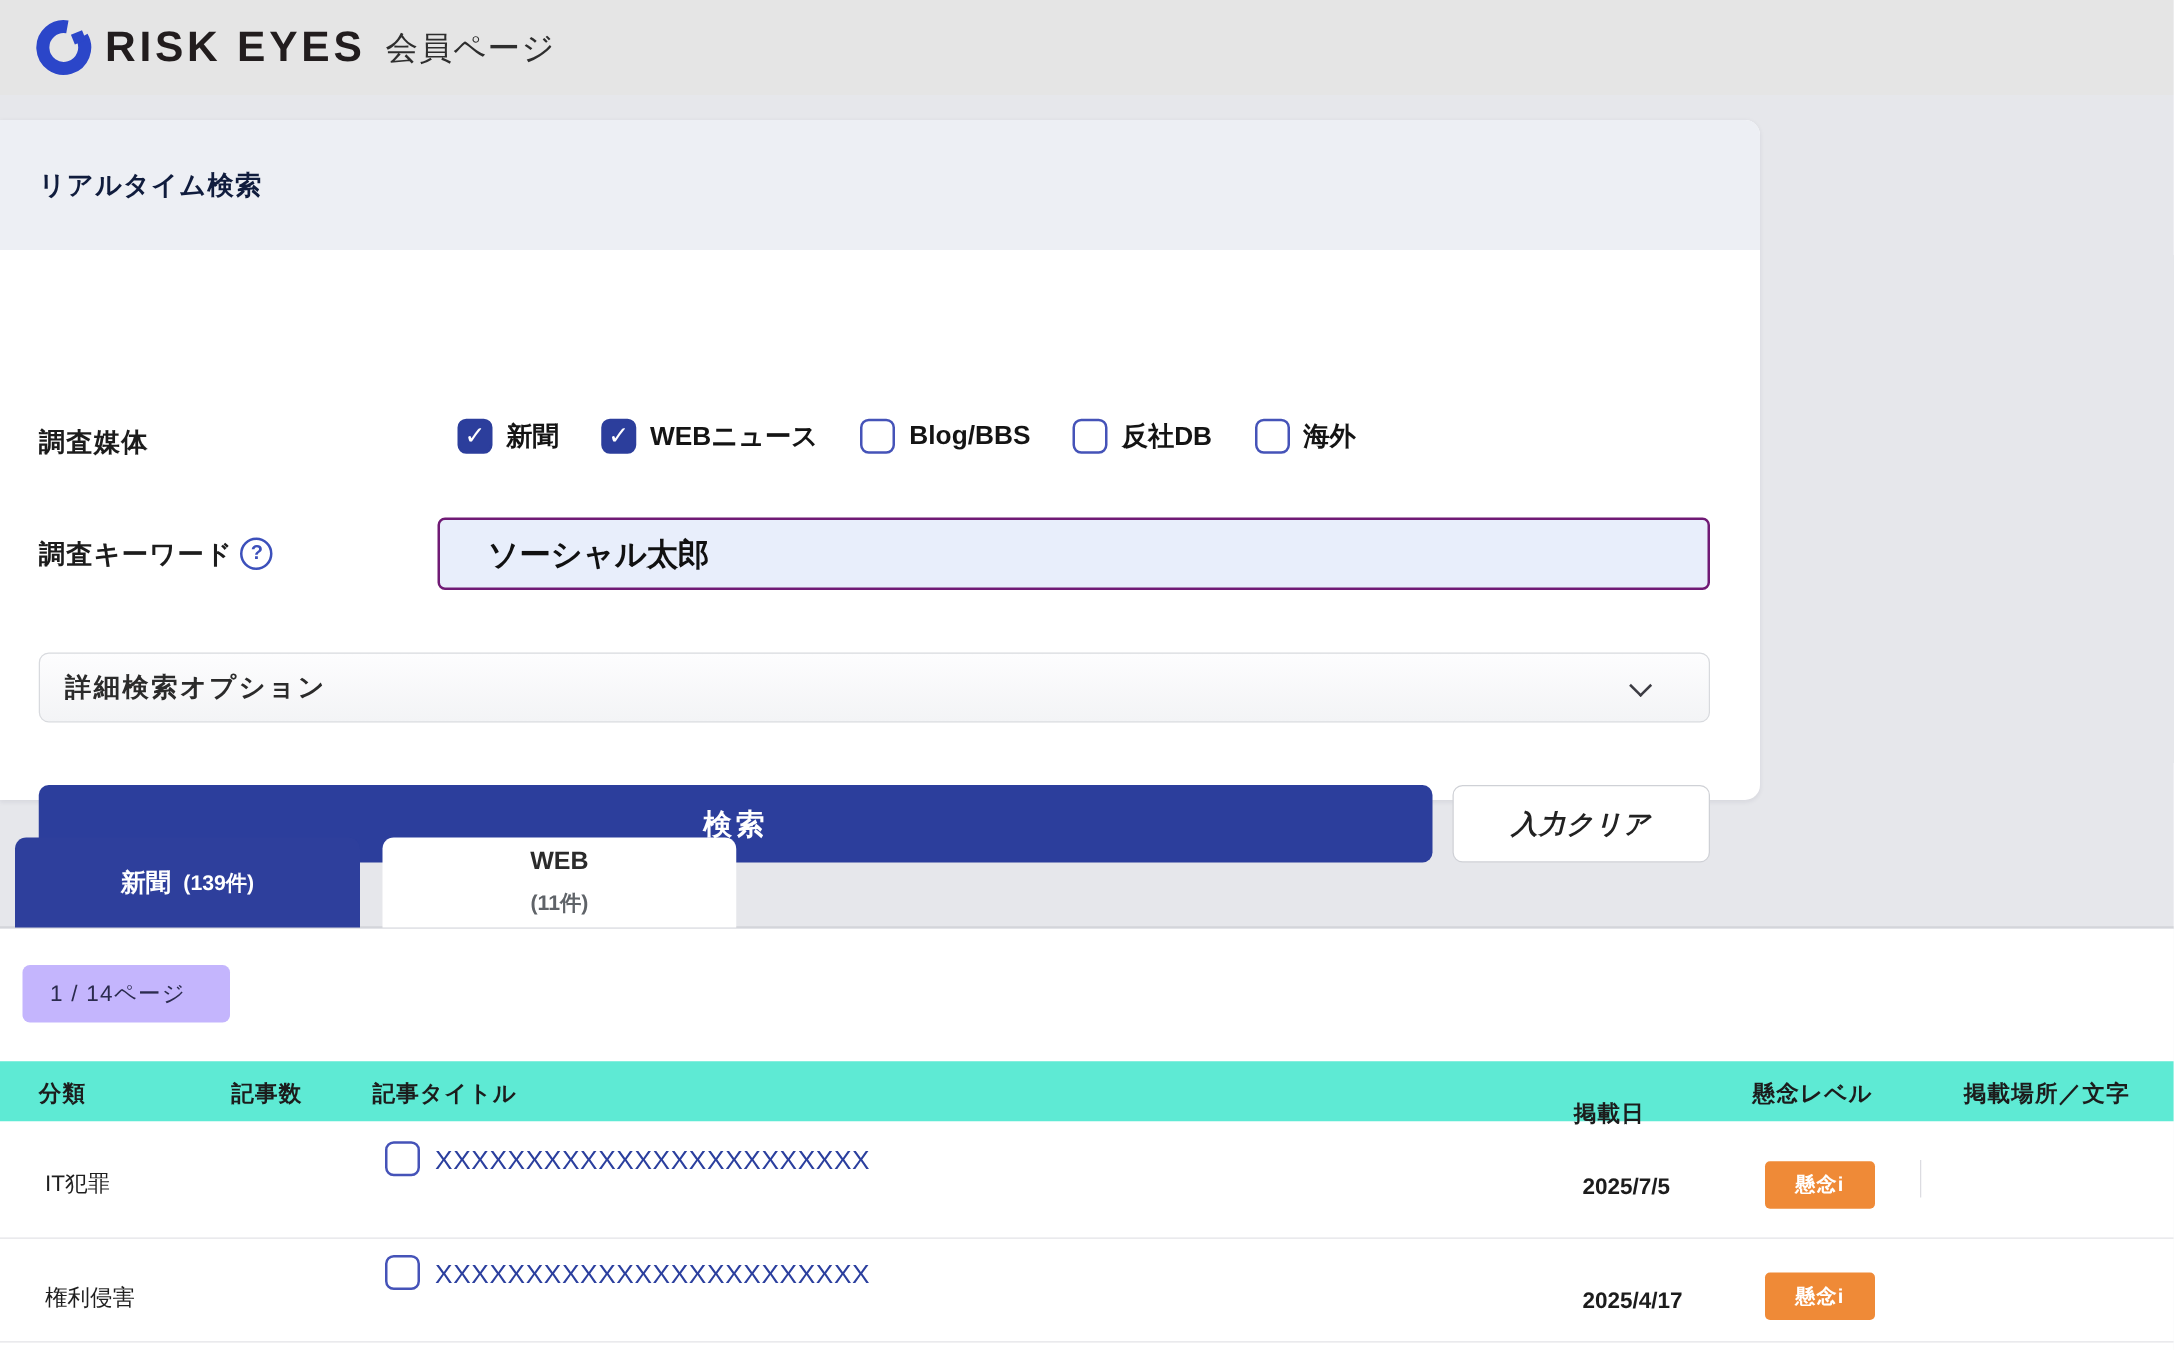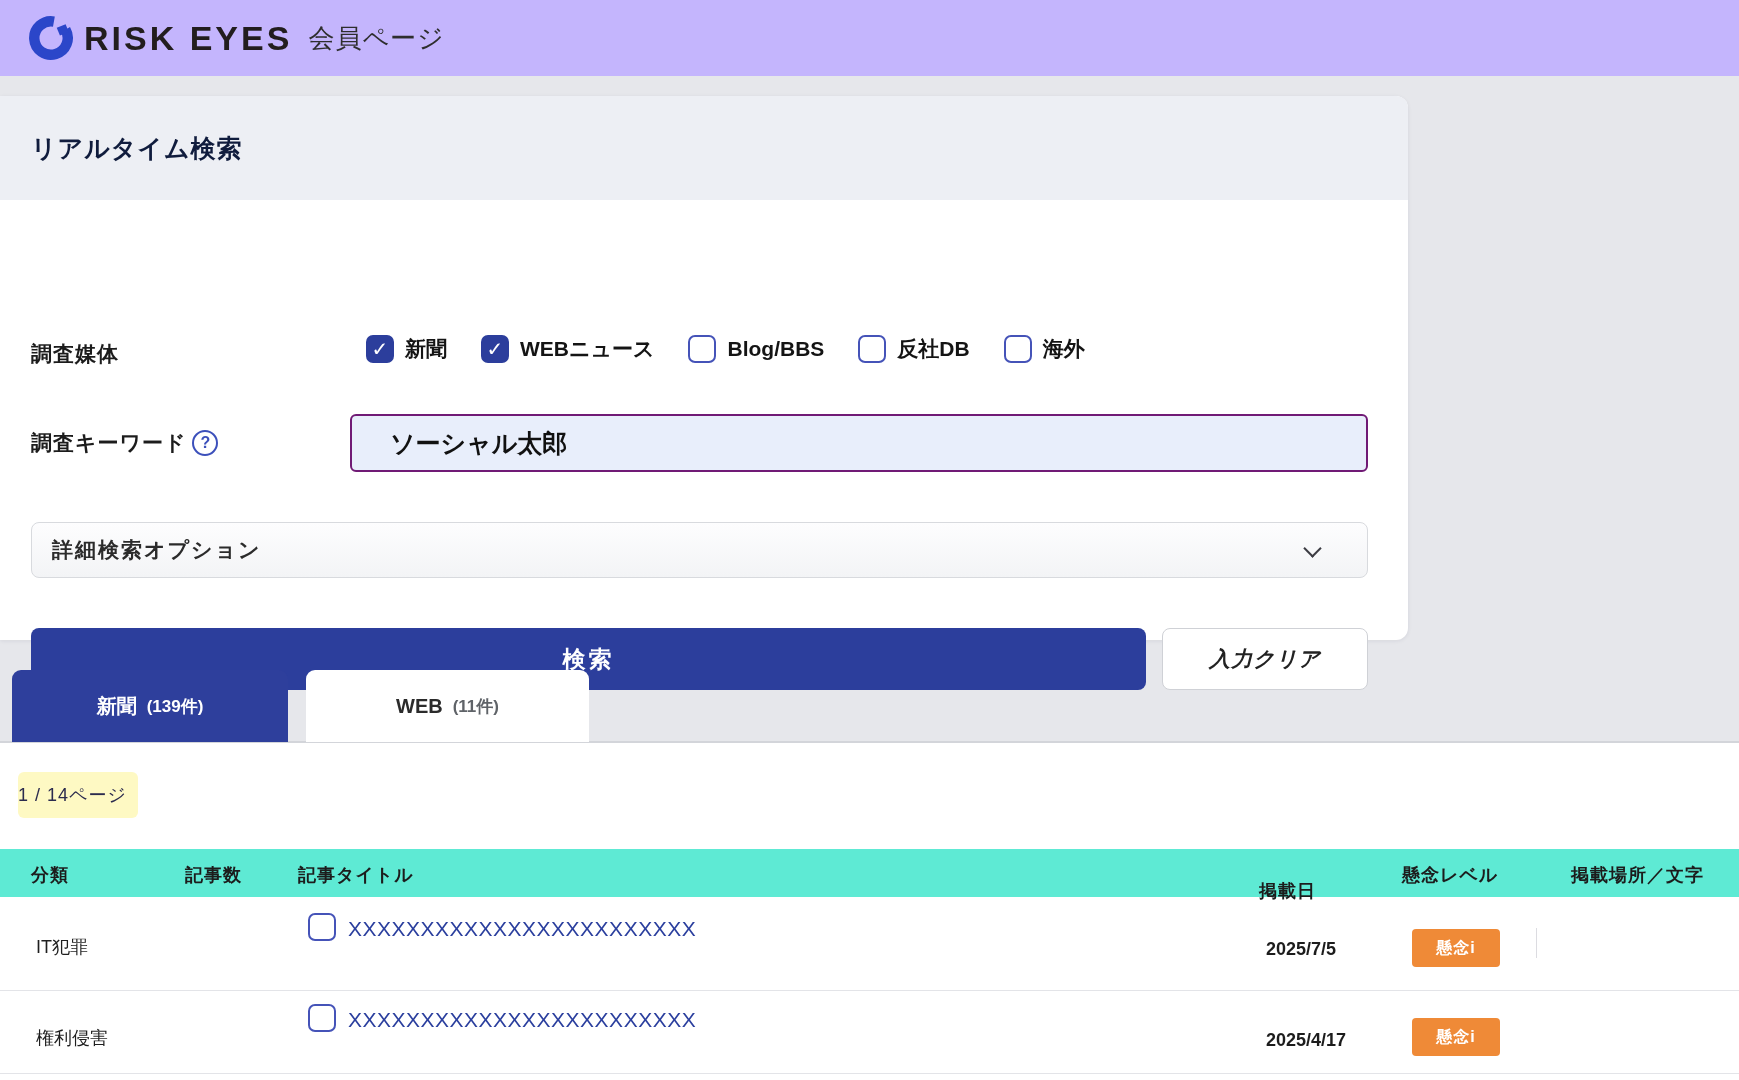--- a/index.html
+++ b/index.html
@@ -7,41 +7,41 @@
   body {
     position:relative;
     font-family:"Liberation Sans","DejaVu Sans",sans-serif;
     background:#ffffff;
     overflow:hidden;
     color:#1a1a1a;
   }
   
   .topbar {
     position:absolute; top:0; left:0; width:1739px; height:76px;
-    background:#c4b5fd; display:flex; align-items:center; padding-left:28px;
+    background:#e5e5e5; display:flex; align-items:center; padding-left:28px;
   }
   .logo-icon { width:46px; height:46px; display:inline-flex; margin-right:10px; }
   .brand { font-size:34px; font-weight:700; letter-spacing:3px; color:#221d1e; }
   .brand-suffix { font-size:26px; font-weight:500; color:#2e2e2e; margin-left:16px; letter-spacing:1px; }
 
   
   .gray-bg { position:absolute; top:76px; left:0; width:1739px; height:667px; background:#e6e7eb; }
 
   
   .card {
     position:absolute; top:96px; left:0; width:1408px; height:544px;
     background:#ffffff; border-radius:0 12px 12px 0;
     box-shadow:0 1px 4px rgba(20,30,60,.08);
   }
   .card-head {
     position:absolute; top:0; left:0; width:100%; height:104px;
     background:#edeff4; border-radius:0 12px 0 0;
     display:flex; align-items:center; padding-left:31px;
   }
-  .card-title { font-size:25px; font-weight:700; color:#101c3d; letter-spacing:1px; }
+  .card-title { font-size:21px; font-weight:700; color:#101c3d; letter-spacing:1px; }
 
   .field-label { font-size:21px; font-weight:700; color:#1c1c1c; letter-spacing:1px; }
 
   .media-row-label { position:absolute; left:31px; top:244px; }
   .options { position:absolute; left:366px; top:239px; display:flex; gap:34px; align-items:center; }
   .option { display:flex; align-items:center; gap:11px; cursor:pointer; }
   .opt-label { font-size:21px; font-weight:600; color:#141414; }
   .cb {
     width:28px; height:28px; border:2px solid #4553b8; border-radius:7px;
     background:#ffffff; display:inline-flex; align-items:center; justify-content:center;
@@ -87,32 +87,32 @@
   }
 
   
   .tabs-line { position:absolute; top:741px; left:0; width:1739px; height:2px; background:#d3d5da; }
   .tab {
     position:absolute; top:670px; height:72px; border-radius:9px 9px 0 0;
     display:flex; align-items:center; justify-content:center; gap:10px; cursor:pointer;
     background:#ffffff;
   }
   .tab-shinbun { left:12px; width:276px; }
-  .tab-web { left:306px; width:283px; }
+  .tab-web { left:306px; width:283px;flex-direction:column; }
   .tab .tab-label { font-size:20px; font-weight:700; color:#2b2b2b; }
   .tab .tab-count { font-size:17px; font-weight:700; color:#5f6368; }
   .tab.active { background:#2e3f9c; }
   .tab.active .tab-label, .tab.active .tab-count { color:#ffffff; }
 
   
   .content-bg { position:absolute; top:743px; left:0; width:1739px; height:337px; background:#ffffff; }
   .page-badge {
-    position:absolute; left:18px; top:772px; width:120px; height:46px;
-    background:#fef9c3; border-radius:6px;
-    display:flex; align-items:center; 
+    position:absolute; left:18px; top:772px; width:166px; height:46px;
+    background:#c4b5fd; border-radius:6px;
+    display:flex; align-items:center; padding-left:22px;
     font-size:18px; font-weight:500; color:#2b2b4e; letter-spacing:1px;
   }
 
   .thead { position:absolute; top:849px; left:0; width:1739px; height:48px; background:#5eead4; }
   .th { position:absolute; top:14px; font-size:18px; font-weight:700; color:#1c1c1c; letter-spacing:1px; white-space:nowrap; }
   .th-category { left:31px; }
   .th-count    { left:185px; }
   .th-title    { left:298px; }
   .th-date     { left:1259px;margin-top:16px; }
   .th-concern  { left:1402px; }

